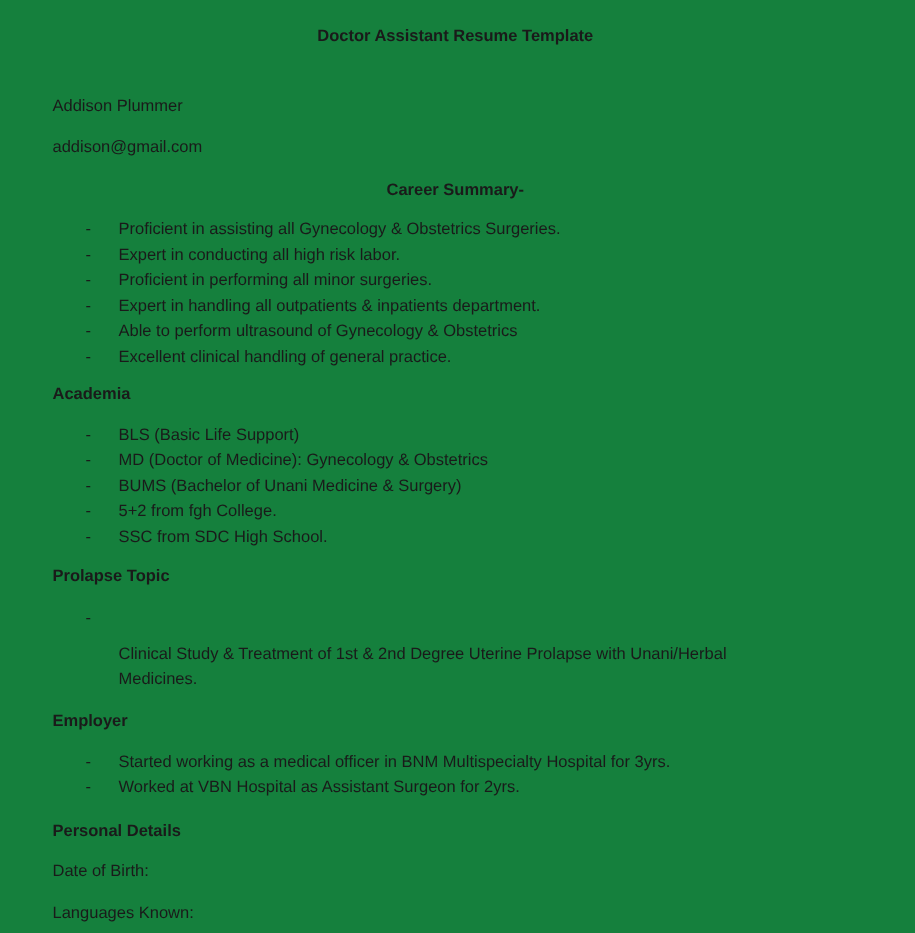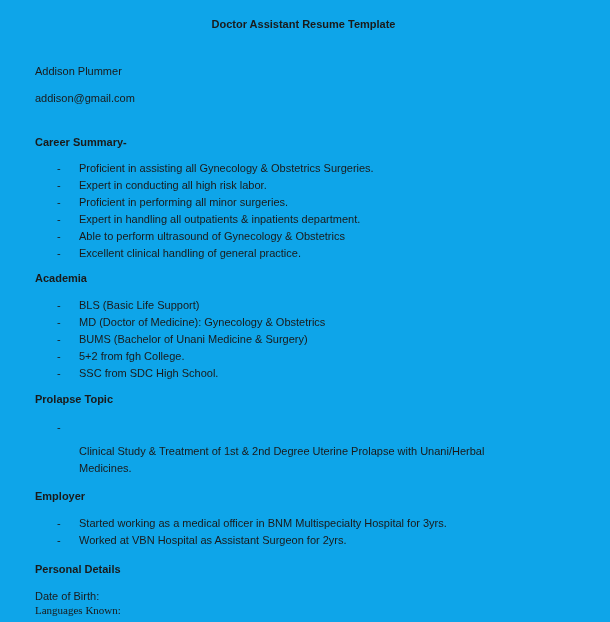--- a/index.html
+++ b/index.html
@@ -10,42 +10,42 @@
   }
   body {
     width: 610px;
     height: 622px;
     overflow: hidden;
   }
   .doc {
     width: 610px;
     height: 622px;
     padding: 17px 38px 20px 35px;
-    background: #0ea5e9;
+    background: #15803d;
     color: #1a1a1a;
     font-family: "Liberation Sans", "DejaVu Sans", sans-serif;
     font-size: 11px;
     line-height: 14px;
   }
   .title {
     text-align: center;
     font-weight: 700;
     line-height: 14px;
     margin: 0;
   }
   .para {
     margin: 13px 0 0 0;
     line-height: 14px;
   }
   .para.name { margin-top: 33px; }
   .heading {
     font-weight: 700;
     line-height: 14px;
   }
-  .heading.after-para { margin-top: 30px; }
+  .heading.after-para { margin-top: 15px; text-align: center; }
   .heading.after-list-a { margin-top: 9px; }
   .heading.after-list-b { margin-top: 10px; }
   .heading.after-list-c { margin-top: 12px; }
   .heading.after-list-d { margin-top: 13px; }
   .list {
     margin: 0;
     padding: 0 0 0 22px;
   }
   .list.m-a { margin-top: 11px; }
   .list.m-b { margin-top: 12px; }
@@ -60,21 +60,21 @@
     width: 22px;
   }
   .txt {
     flex: 0 1 auto;
   }
   .txt.wrap-narrow {
     max-width: 458px;
     margin-top: 24px;
   }
   .pd-field { margin-top: 13px; }
-  .pd-field.f2 { margin-top: 0; font-family: Liberation Serif, serif; }
+  .pd-field.f2 { margin-top: 14px; }
 </style>
 </head>
 <body>
 
 <div class="doc">
 
   <div class="title">Doctor Assistant Resume Template</div>
 
   <p class="para name">Addison Plummer</p>
   <p class="para">addison@gmail.com</p>

